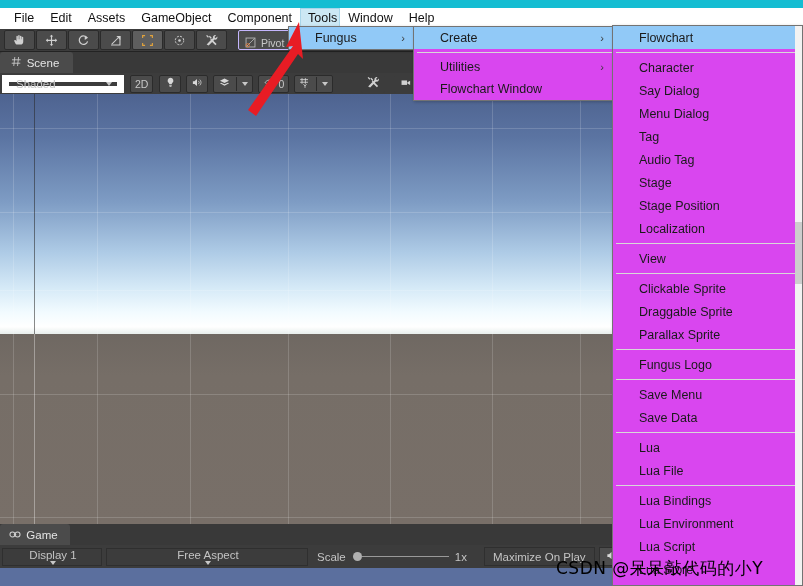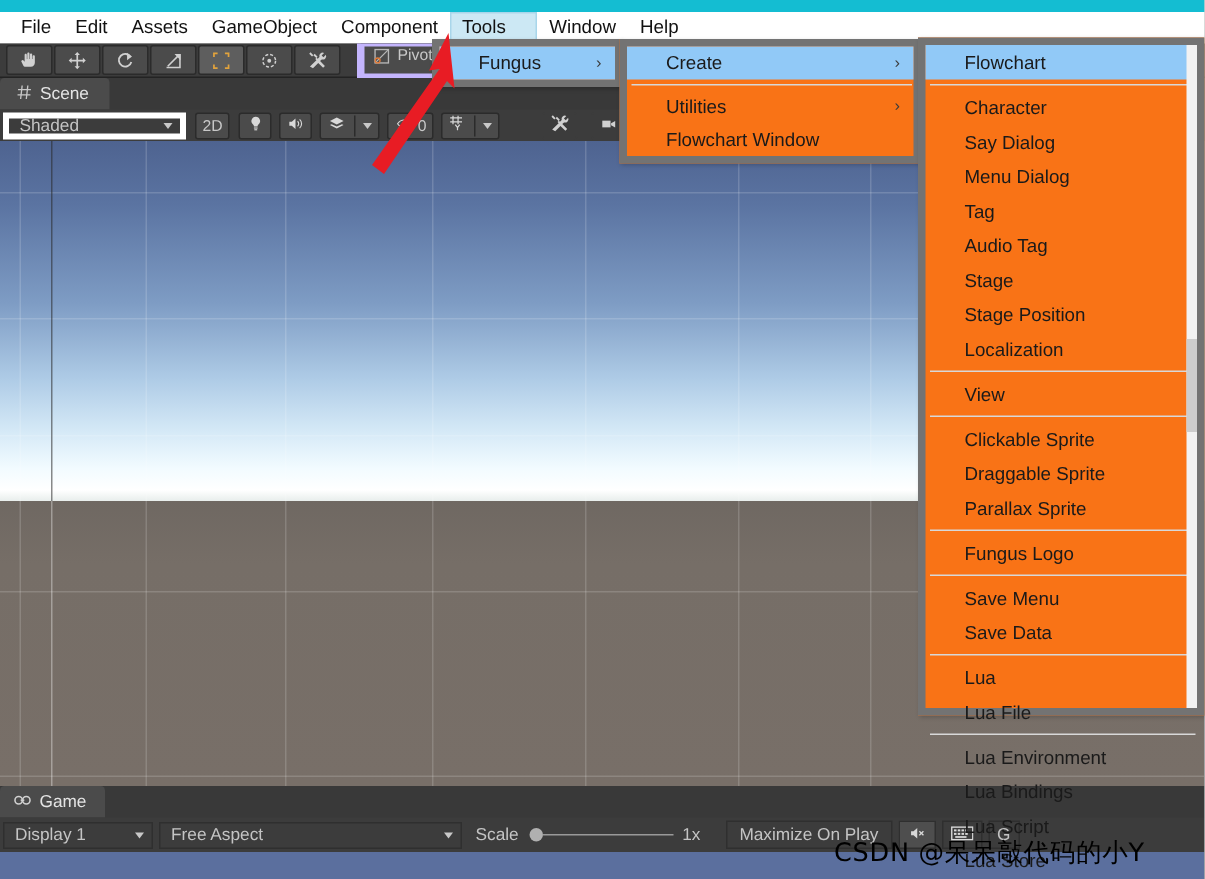--- a/index.html
+++ b/index.html
@@ -47,21 +47,21 @@
   .menubar-item {
     font-size: 12.5px;
     color: #111111;
     padding: 3px 8px 4px 8px;
     white-space: nowrap;
     line-height: 14px;
   }
   .menubar-item.active {
     background: #cce8f4;
     border: 1px solid #a9d6ea;
-    padding: 2px 20px 3px 7px;
+    padding: 2px 2px 3px 7px;
   }
 
   
   .unity-body {
     position: absolute;
     left: 0; top: 29px;
     width: 803px;
     height: 557px;
     background: #393939;
     overflow: hidden;
@@ -90,25 +90,25 @@
     display: flex;
     align-items: center;
     justify-content: center;
     color: #c8c8c8;
   }
   .tbtn.sel { background: #5e5e5e; }
   .tbtn svg { display: block; }
   .tgap { width: 10px; }
   .pivot-btn {
     height: 18px;
-    border: 5px solid #c4b5fd;
+    border: 1px solid #c4b5fd;
     background: #4b4b4b;
     border-radius: 2px;
     display: flex;
-    align-items: flex-start;
+    align-items: flex-end;
     padding: 0 5px;
     color: #c8c8c8;
     font-size: 10.5px;
     gap: 4px;
   }
 
   
   .tabrow {
     position: absolute;
     left: 0; top: 23px;
@@ -145,21 +145,21 @@
     background: #3c3c3c;
     display: flex;
     align-items: center;
     box-sizing: border-box;
   }
   .shaded-dd {
     width: 122px;
     height: 18px;
     margin-left: 2px;
     background: #3c3c3c;
-    border: 4px solid #ffffff;
+    border: 7px solid #ffffff;
     display: flex;
     align-items: center;
     justify-content: space-between;
     padding: 0 5px 0 7px;
     box-sizing: border-box;
     color: #c4c4c4;
     font-size: 11.5px;
   }
   .sbtn {
     height: 18px;
@@ -264,20 +264,21 @@
     background: #3c3c3c;
     border: 1px solid #2f2f2f;
     display: flex;
     align-items: center;
     justify-content: space-between;
     padding: 0 5px 0 7px;
     box-sizing: border-box;
     color: #c4c4c4;
     font-size: 11.5px;
     margin-left: 2px;
+    flex-direction: column;
   }
   .gtxt { color: #c4c4c4; font-size: 11.5px; margin-left: 9px; }
   .slider-wrap {
     display: flex;
     align-items: center;
     margin-left: 7px;
   }
   .slider-knob {
     width: 9px; height: 9px;
     border-radius: 50%;
@@ -306,22 +307,22 @@
     position: absolute;
     left: 0; top: 539px;
     width: 803px;
     height: 47px;
     background: #5b6f9e;
   }
 
   
   .popup {
     position: absolute;
-    background: #f97316;
-    border: 5px solid #737373;
+    background: #d946ef;
+    border: 1px solid #737373;
     box-sizing: border-box;
     z-index: 40;
     box-shadow: 1px 1px 3px rgba(0,0,0,0.22);
   }
   .mi {
     position: relative;
     height: 22px;
     display: flex;
     align-items: center;
     font-size: 12.5px;
@@ -656,21 +657,21 @@
     <div class="msep"></div>
     <div class="mi">
       <span>Utilities</span>
       <span class="arrow">›</span>
     </div>
     <div class="mi">
       <span>Flowchart Window</span>
     </div>
   </div>
 
-  <div class="popup" id="menu-createsub" style="height:452px;">
+  <div class="popup" id="menu-createsub" style="height:561px;">
     <div class="mi hl">
         <span>Flowchart</span>
       </div>
     <div class="msep"></div>
     <div class="mi">
         <span>Character</span>
       </div>
     <div class="mi">
         <span>Say Dialog</span>
       </div>
@@ -719,24 +720,24 @@
       </div>
     <div class="msep"></div>
     <div class="mi">
         <span>Lua</span>
       </div>
     <div class="mi">
         <span>Lua File</span>
       </div>
     <div class="msep"></div>
     <div class="mi">
+        <span>Lua Bindings</span>
+      </div>
+    <div class="mi">
         <span>Lua Environment</span>
-      </div>
-    <div class="mi">
-        <span>Lua Bindings</span>
       </div>
     <div class="mi">
         <span>Lua Script</span>
       </div>
     <div class="mi">
         <span>Lua Store</span>
       </div>
 
     <div class="subscroll">
       <div class="thumb"></div>

